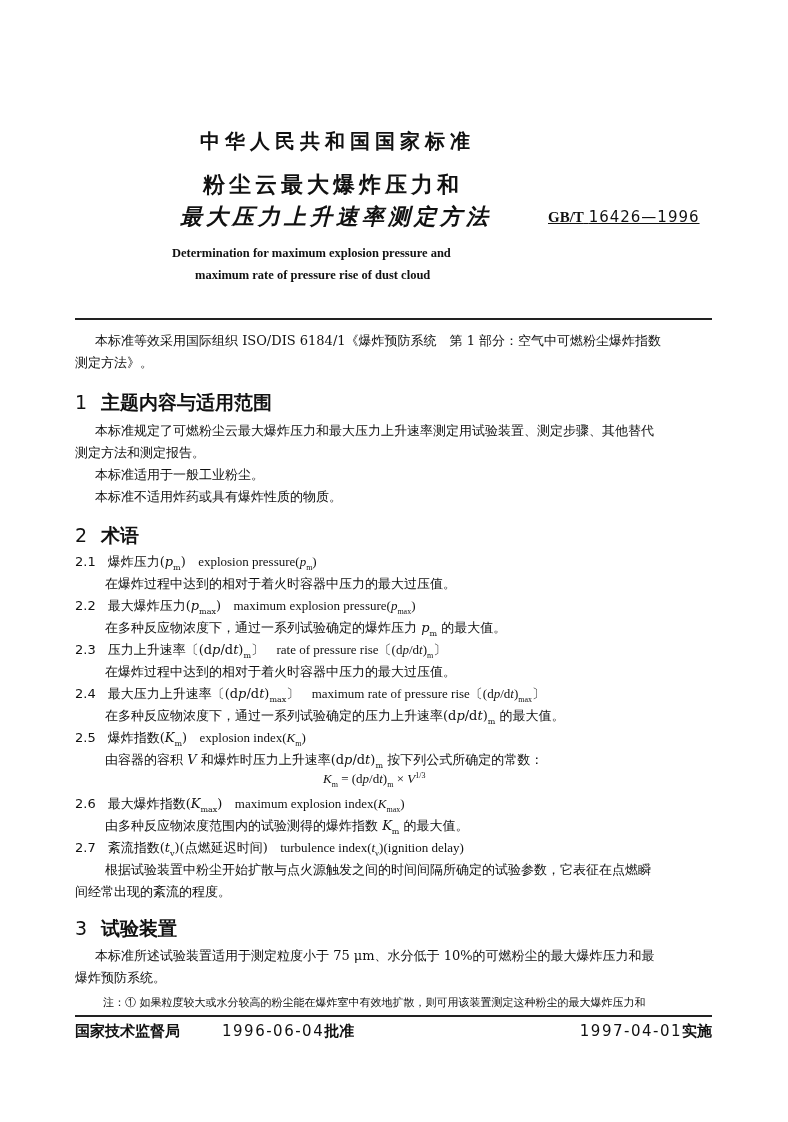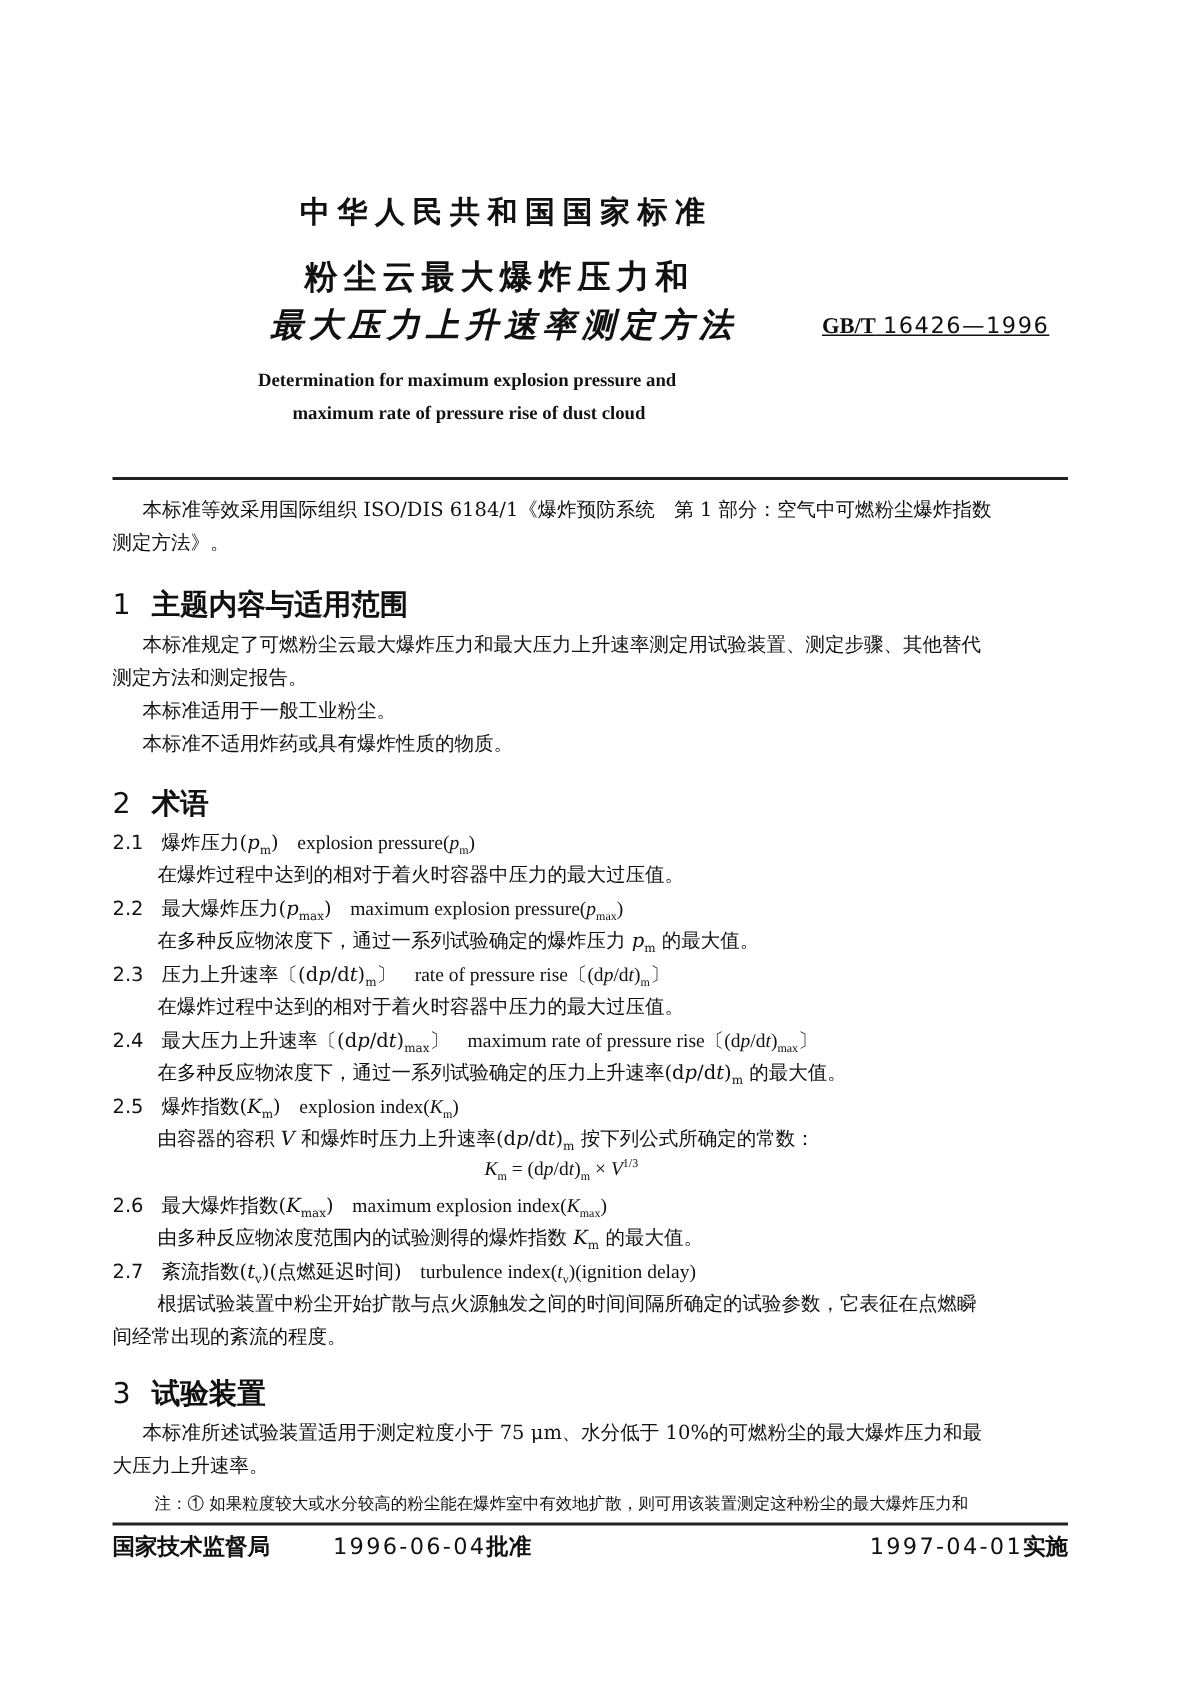--- a/index.html
+++ b/index.html
@@ -98,21 +98,21 @@
 <div class="abs body-text" style="left:75px; top:837px;">
   <span class="term-num">2.7</span><span>紊流指数(<i>t</i><sub>v</sub>)(点燃延迟时间)</span>&nbsp;&nbsp;&nbsp;<span class="en">turbulence index(<i>t</i><sub>v</sub>)(ignition delay)</span>
 </div>
 <div class="abs body-text" style="left:105px; top:859px;">根据试验装置中粉尘开始扩散与点火源触发之间的时间间隔所确定的试验参数，它表征在点燃瞬</div>
 <div class="abs body-text" style="left:75px; top:881px;">间经常出现的紊流的程度。</div>
 
 <div class="abs sec-title" style="left:75px; top:916px;">
   <span class="sec-num">3</span><span>试验装置</span>
 </div>
 <div class="abs body-text" style="left:95px; top:945px;">本标准所述试验装置适用于测定粒度小于 75 μm、水分低于 10%的可燃粉尘的最大爆炸压力和最</div>
-<div class="abs body-text" style="left:75px; top:967px;">大压力上升速率。</div>
+<div class="abs body-text" style="left:75px; top:967px;">爆炸预防系统。</div>
 <div class="abs note" style="left:103px; top:995px;">注：① 如果粒度较大或水分较高的粉尘能在爆炸室中有效地扩散，则可用该装置测定这种粉尘的最大爆炸压力和</div>
 
 <div class="rule bottom"></div>
 
 <div class="abs footer-left">
   <span>国家技术监督局</span><span class="d">1996-06-04</span><span>批准</span>
 </div>
 <div class="abs footer-right">
   <span class="d">1997-04-01</span><span>实施</span>
 </div>

